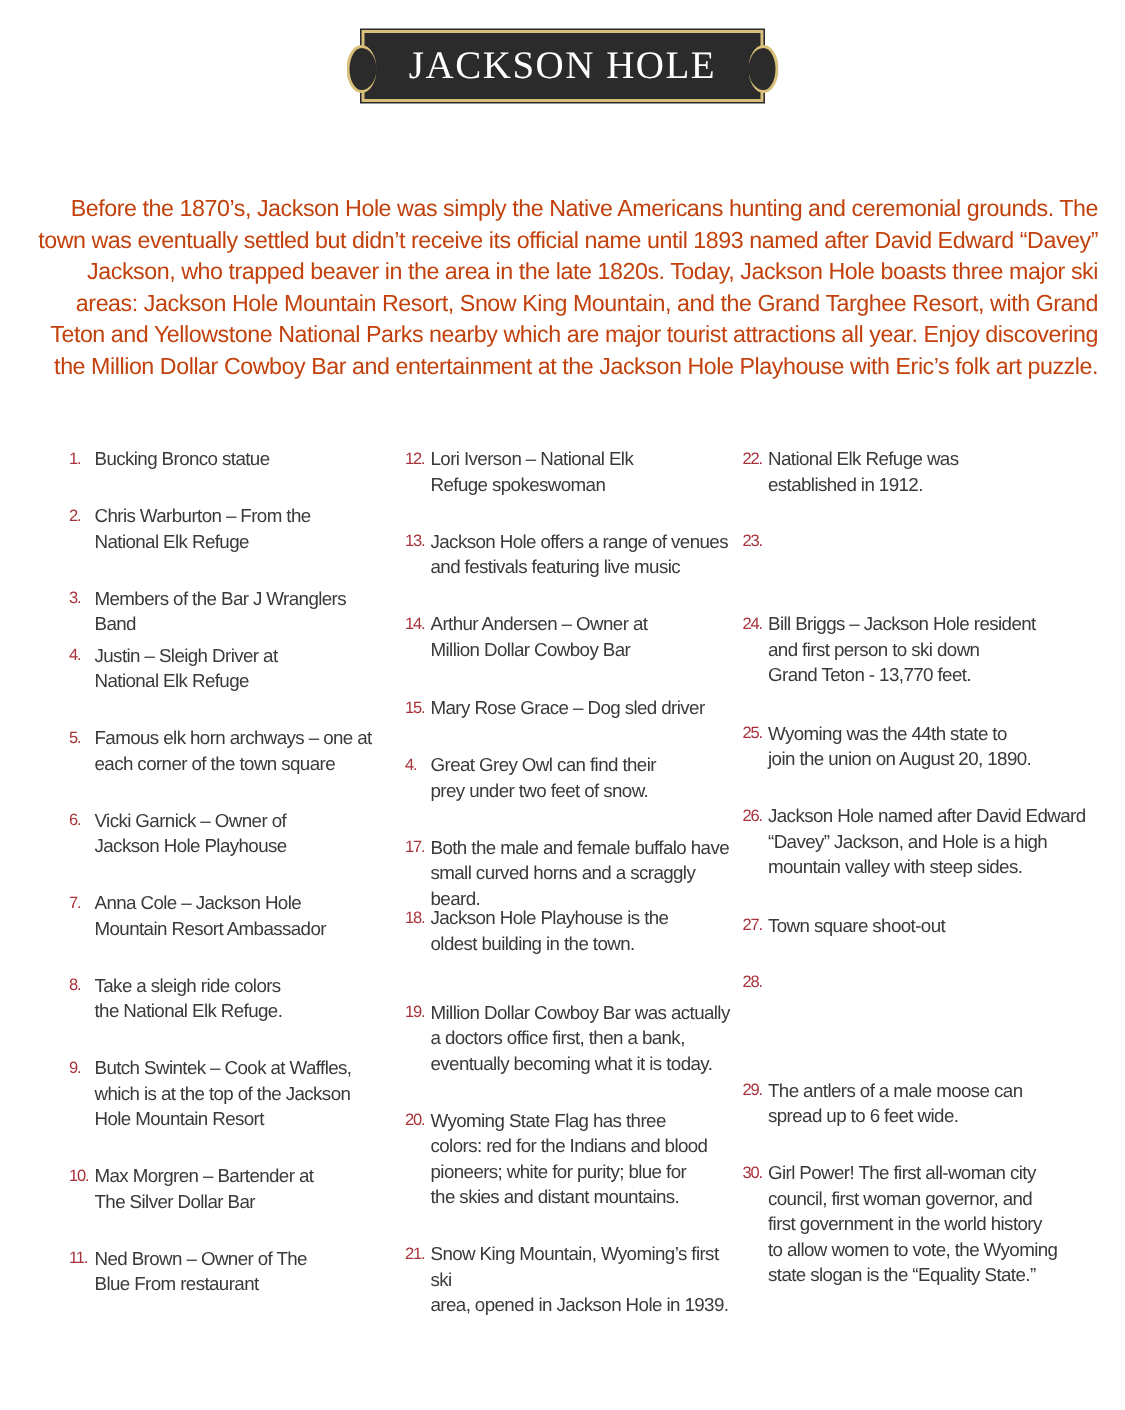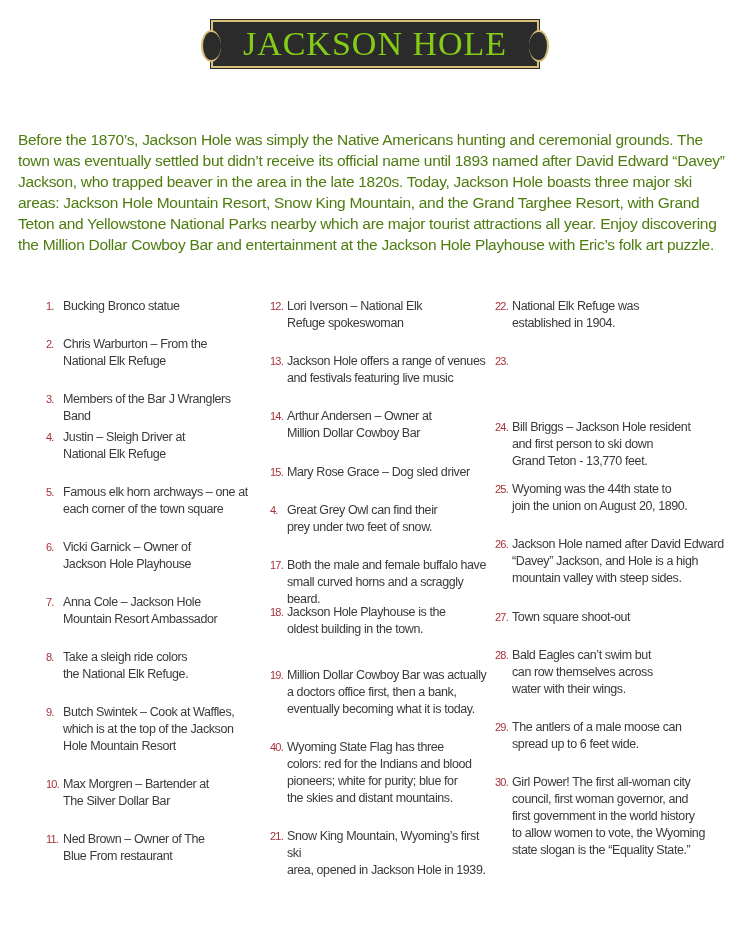--- a/index.html
+++ b/index.html
@@ -41,36 +41,36 @@
       width: 18px;
       height: 28px;
       background: #2b2b2b;
       border: 2px solid #d9c07a;
       border-radius: 50%;
     }
     .banner::before { left: -12px; border-right: none; }
     .banner::after { right: -12px; border-left: none; }
     .banner-title {
       font-family: "Liberation Serif", serif;
-      font-size: 34px;
+      font-size: 26px;
       letter-spacing: 1px;
-      color: #84cc16;
+      color: #ffffff;
       line-height: 44px;
       position: relative;
       z-index: 2;
     }
     .intro {
       position: absolute;
       top: 113px;
       left: 18px;
       width: 714px;
-      text-align: left;
+      text-align: right;
       font-size: 15.5px;
       line-height: 21px;
-      color: #4d7c0f;
+      color: #c2410c;
       letter-spacing: -0.3px;
     }
     .facts {
       position: absolute;
       top: 298px;
       left: 0;
       width: 750px;
     }
     .col {
       position: absolute;
@@ -204,43 +204,43 @@
         <span class="fact-text">Jackson Hole Playhouse is the
 oldest building in the town.</span>
       </div>
     <div class="fact" style="top:369px">
         <span class="fact-num">19.</span>
         <span class="fact-text">Million Dollar Cowboy Bar was actually
 a doctors office first, then a bank,
 eventually becoming what it is today.</span>
       </div>
     <div class="fact" style="top:441px">
-        <span class="fact-num">40.</span>
+        <span class="fact-num">20.</span>
         <span class="fact-text">Wyoming State Flag has three
 colors: red for the Indians and blood
 pioneers; white for purity; blue for
 the skies and distant mountains.</span>
       </div>
     <div class="fact" style="top:530px">
         <span class="fact-num">21.</span>
         <span class="fact-text">Snow King Mountain, Wyoming’s first ski
 area, opened in Jackson Hole in 1939.</span>
       </div>
   </div>
 
   <div class="col c3">
     <div class="fact" style="top:0px">
         <span class="fact-num">22.</span>
         <span class="fact-text">National Elk Refuge was
-established in 1904.</span>
+established in 1912.</span>
       </div>
     <div class="fact" style="top:55px">
         <span class="fact-num">23.</span>
       </div>
-    <div class="fact" style="top:121px">
+    <div class="fact" style="top:110px">
         <span class="fact-num">24.</span>
         <span class="fact-text">Bill Briggs – Jackson Hole resident
 and first person to ski down
 Grand Teton - 13,770 feet.</span>
       </div>
     <div class="fact" style="top:183px">
         <span class="fact-num">25.</span>
         <span class="fact-text">Wyoming was the 44th state to
 join the union on August 20, 1890.</span>
       </div>
@@ -249,23 +249,20 @@
         <span class="fact-text">Jackson Hole named after David Edward
 “Davey” Jackson, and Hole is a high
 mountain valley with steep sides.</span>
       </div>
     <div class="fact" style="top:311px">
         <span class="fact-num">27.</span>
         <span class="fact-text">Town square shoot-out</span>
       </div>
     <div class="fact" style="top:349px">
         <span class="fact-num">28.</span>
-        <span class="fact-text">Bald Eagles can’t swim but
-can row themselves across
-water with their wings.</span>
       </div>
     <div class="fact" style="top:421px">
         <span class="fact-num">29.</span>
         <span class="fact-text">The antlers of a male moose can
 spread up to 6 feet wide.</span>
       </div>
     <div class="fact" style="top:476px">
         <span class="fact-num">30.</span>
         <span class="fact-text">Girl Power! The first all-woman city
 council, first woman governor, and

